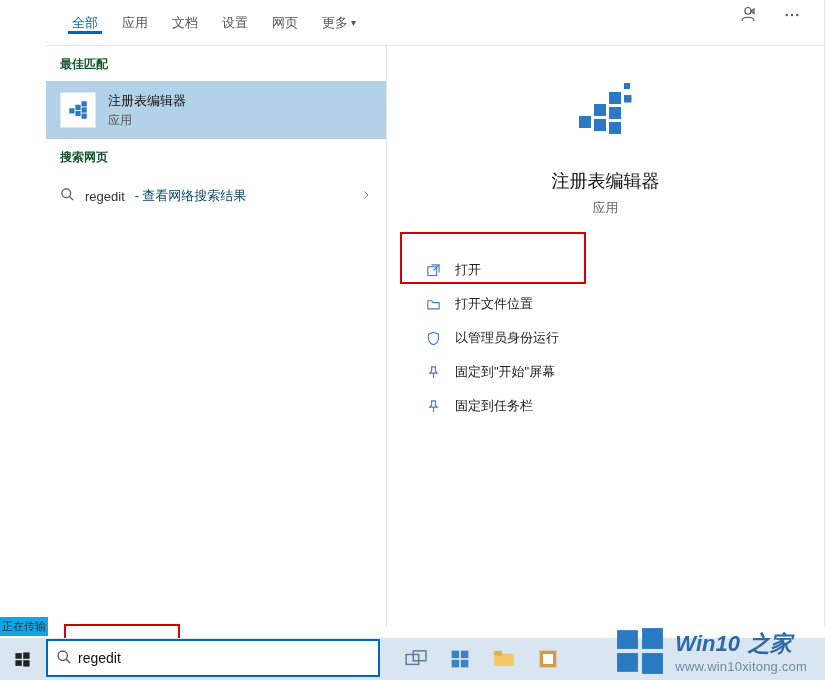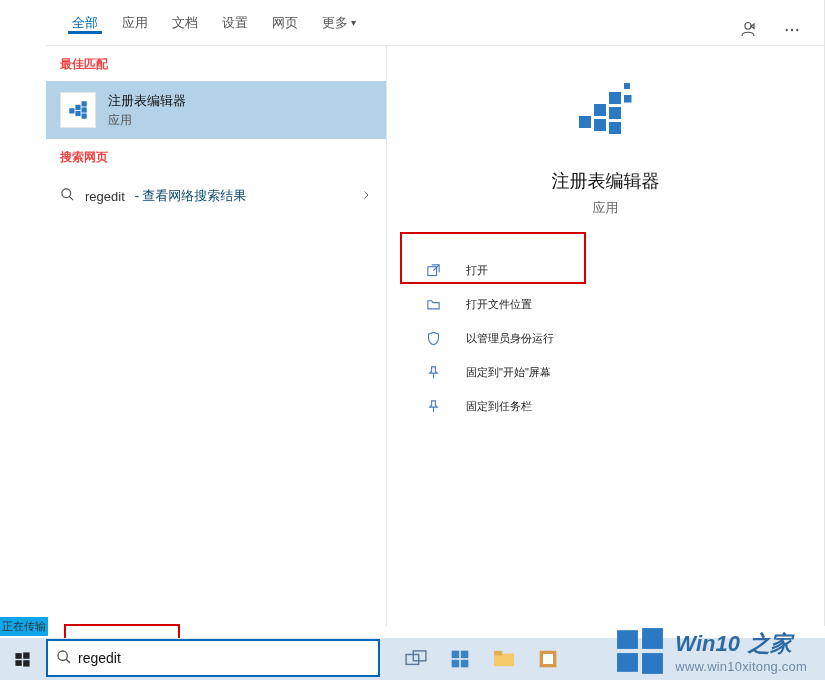--- a/index.html
+++ b/index.html
@@ -18,21 +18,21 @@
       top: 0;
       width: 779px;
       height: 626px;
       background: #fff;
       display: flex;
       flex-direction: column;
       border-right: 1px solid #e5e5e5;
     }
     .tabs {
       display: flex;
-      align-items: flex-start;
+      align-items: flex-end;
       height: 46px;
       padding: 12px 14px;
       border-bottom: 1px solid #e5e5e5;
       color: #555;
       position: relative;
     }
     .tab {
       padding: 0 12px;
       height: 100%;
       display: flex;
@@ -71,21 +71,21 @@
       display: flex;
     }
     .left {
       width: 340px;
       display: flex;
       flex-direction: column;
     }
     .section-header {
       padding: 10px 14px 8px 14px;
       font-size: 12px;
-      color: #ef4444;
+      color: #14532d;
       font-weight: 600;
     }
     .result-item {
       display: flex;
       align-items: center;
       padding: 8px 14px;
       height: 58px;
       gap: 12px;
       cursor: pointer;
     }
@@ -134,25 +134,25 @@
     .app-sub { font-size: 13px; color: #666; }
     .actions {
       width: 100%;
       margin-top: 36px;
       align-self: flex-start;
     }
     .action {
       display: flex;
       align-items: center;
       height: 34px;
-      gap: 25px;
+      gap: 14px;
       padding: 0 6px 0 14px;
       cursor: pointer;
       color: #222;
-      font-size: 11px;
+      font-size: 13px;
     }
     .action .aicon { width: 16px; height: 16px; color: #4b7bbd; display:flex; align-items:center; justify-content:center; }
     .red-box {
       position: absolute;
       border: 2px solid #d40000;
       pointer-events: none;
     }
     .taskbar {
       position: absolute;
       left: 0;

